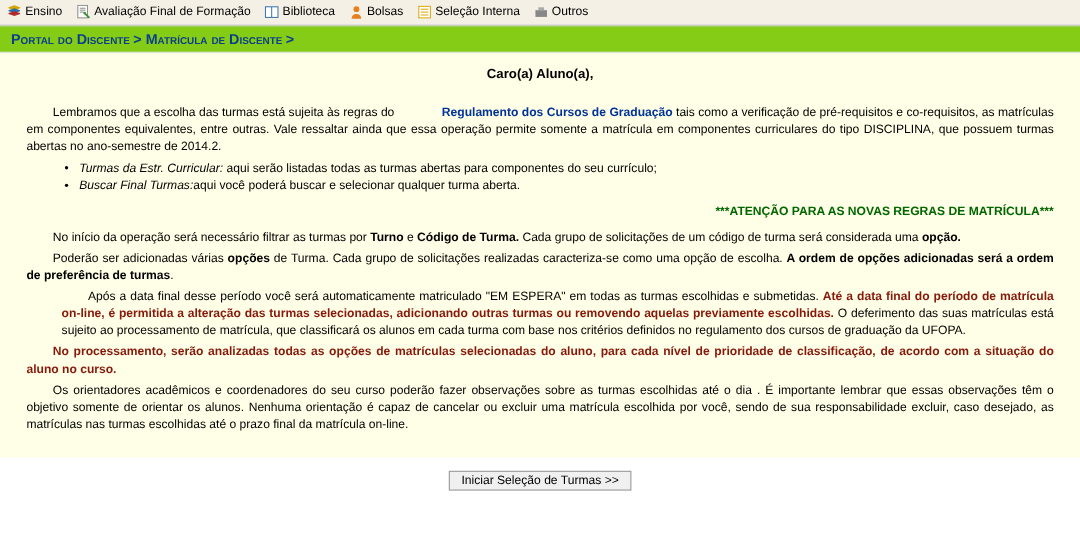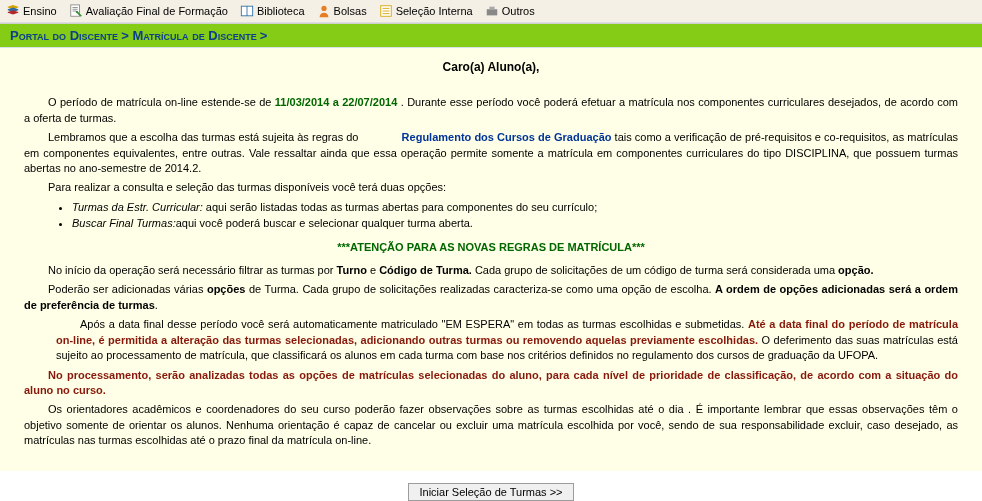--- a/index.html
+++ b/index.html
@@ -63,21 +63,21 @@
     margin: 2px 20px;
     padding-left: 28px;
   }
   .content-box ul li {
     margin: 1px 0;
   }
   .greenbold { color: #006600; font-weight: bold; }
   .darkred  { color: #88180B; font-weight: bold; }
   .bluebold { color: #003399; font-weight: bold; margin-left: 40px; }
   .atn {
-    text-align: center;
+    text-align: right;
     color: #006600;
     font-weight: bold;
     margin: 8px 0;
     display: block;
   }
   .action-bar {
     text-align: center;
     padding: 12px 0 20px 0;
   }
   .action-bar .btn {
@@ -145,29 +145,25 @@
 <div class="breadcrumb-bar">
   <a href="#">Portal do Discente</a>
   <a href="#"> &gt; </a>
   <a href="#">Matrícula de Discente</a>
   <a href="#"> &gt;</a>
 </div>
 
 <div class="content-box">
   <div class="heading">Caro(a) Aluno(a),</div>
 
-  <p>
-    <span>O período de matrícula on-line estende-se de </span><span class="greenbold">11/03/2014 a 22/07/2014</span><span> . Durante esse período você poderá efetuar a matrícula nos componentes curriculares desejados, de acordo com a oferta de turmas.</span>
-  </p>
 
   <p>
     <span>Lembramos que a escolha das turmas está sujeita às regras do </span><span class="bluebold" style="cursor:pointer;">Regulamento dos Cursos de Graduação</span><span> tais como a verificação de pré-requisitos e co-requisitos, as matrículas em componentes equivalentes, entre outras. Vale ressaltar ainda que essa operação permite somente a matrícula em componentes curriculares do tipo DISCIPLINA, que possuem turmas abertas no ano-semestre de 2014.2.</span>
   </p>
 
-  <p>Para realizar a consulta e seleção das turmas disponíveis você terá duas opções:</p>
 
   <ul>
     <li><i>Turmas da Estr. Curricular:</i><span> aqui serão listadas todas as turmas abertas para componentes do seu currículo;</span></li>
     <li><i>Buscar Final Turmas:</i><span>aqui você poderá buscar e selecionar qualquer turma aberta.</span></li>
   </ul>
 
   <span class="atn">***ATENÇÃO PARA AS NOVAS REGRAS DE MATRÍCULA***</span>
 
   <p style="text-indent:24px;">
     <span>No início da operação será necessário filtrar as turmas por </span><b>Turno</b><span> e </span><b>Código de Turma.</b><span> Cada grupo de solicitações de um código de turma será considerada uma </span><b>opção.</b>

